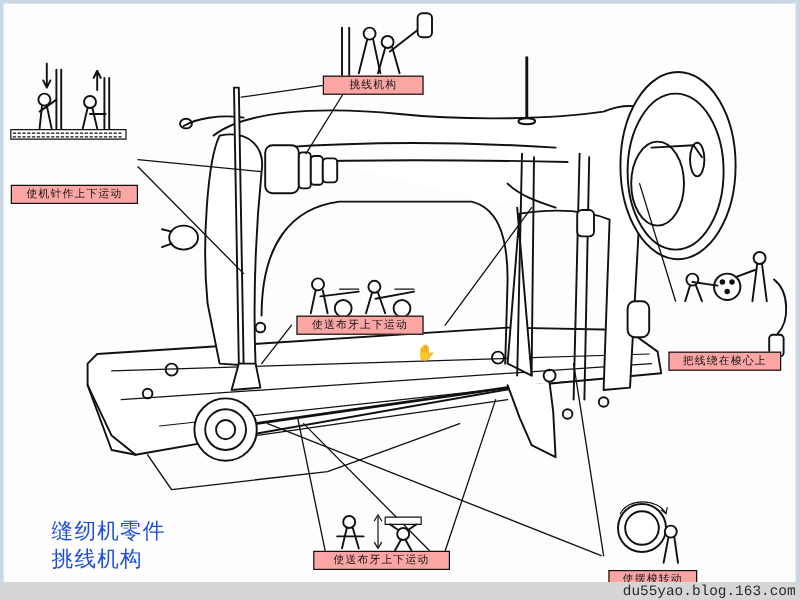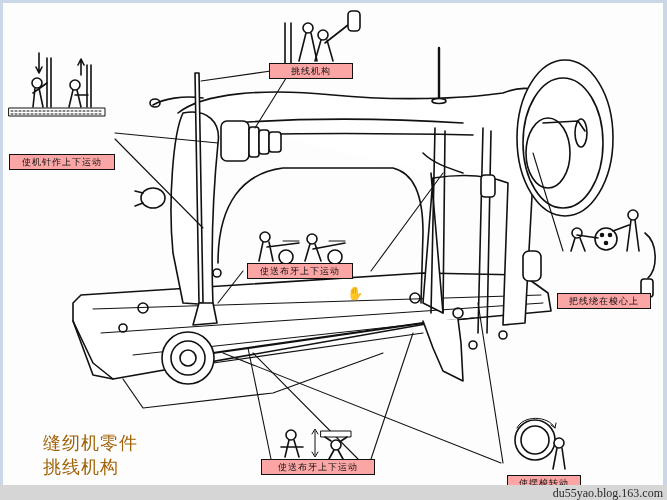--- a/index.html
+++ b/index.html
@@ -1,23 +1,23 @@
 <!DOCTYPE html>
 <html><head>
 <meta charset="utf-8">
 <style>
   html, body { margin:0; padding:0; }
   body { width:667px; height:500px; overflow:hidden; background:#c9d7e6; font-family:"DejaVu Sans", sans-serif; }
   #frame { position:absolute; left:0; top:0; width:667px; height:500px; background:#c9d7e6; }
   #canvas { position:absolute; left:3px; top:3px; width:660px; height:482px; background:#fdfdfd; overflow:hidden; }
   #footer { position:absolute; left:0; top:485px; width:667px; height:15px; background:#d6d6d6; }
-  #watermark { position:absolute; right:4px; top:486px; font-family:Liberation Serif, serif; font-size:12px; color:#2a2a2a; line-height:14px; }
+  #watermark { position:absolute; right:4px; top:486px; font-family:Liberation Mono, monospace; font-size:12px; color:#2a2a2a; line-height:14px; }
   svg { position:absolute; left:0; top:0; }
   .label { position:absolute; background:#fca5a5; border:1.3px solid #111; font-family:"DejaVu Sans", sans-serif; font-size:9px; color:#111; text-align:center; line-height:14px; height:14px; white-space:nowrap; letter-spacing:1px; }
-  #title { position:absolute; left:40px; top:428px; font-family:"DejaVu Sans", sans-serif; font-size:18px; color:#a16207; line-height:24px; }
+  #title { position:absolute; left:40px; top:428px; font-family:"DejaVu Sans", sans-serif; font-size:18px; color:#1d4ed8; line-height:24px; }
   #title div { letter-spacing:1px; }
   #cursor { position:absolute; left:344px; top:283px; font-size:13px; color:#222; }
 </style>
 </head>
 <body>
 
 <div id="frame"></div>
 <div id="canvas">
   <svg width="660" height="482" viewBox="0 0 660 482" fill="none" stroke="#111" stroke-width="1.6" stroke-linejoin="round" stroke-linecap="round">
 

